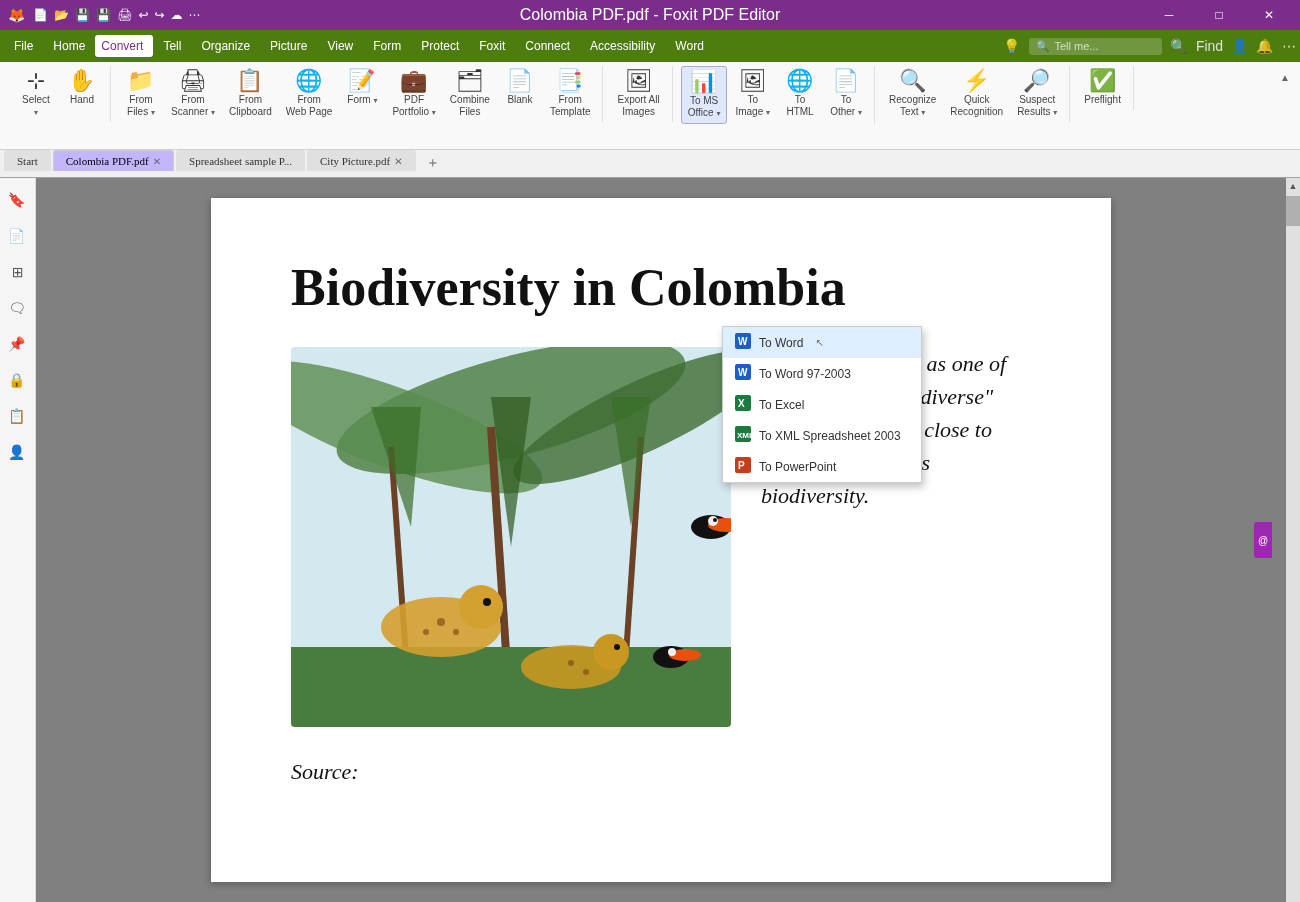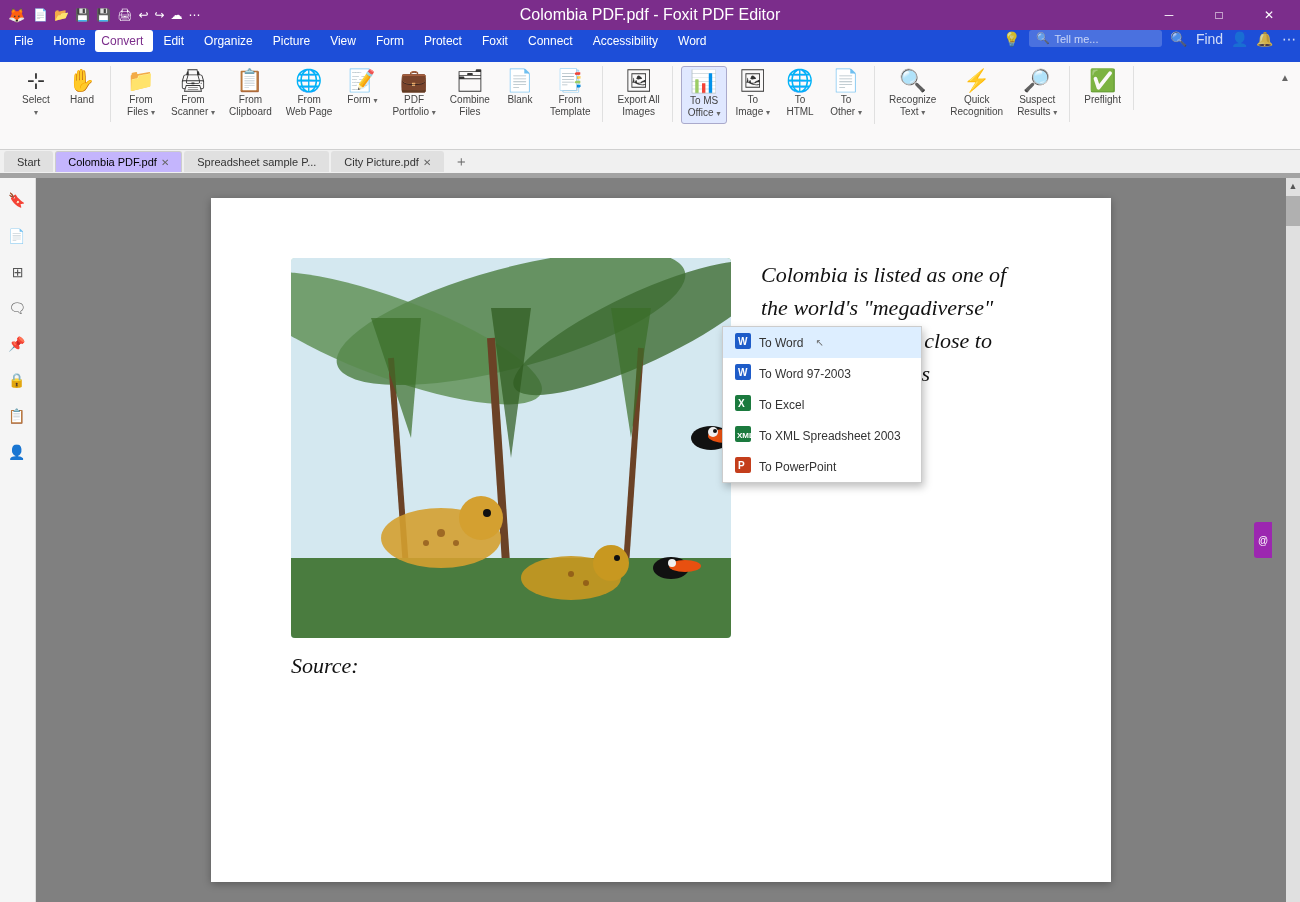--- a/index.html
+++ b/index.html
@@ -15,24 +15,24 @@
       padding: 0 8px;
       color: white;
     }
     .title-bar-left { display: flex; align-items: center; gap: 6px; }
     .title-bar-center { position: absolute; left: 50%; transform: translateX(-50%); font-size: 16px; color: white; }
     .win-controls { display: flex; gap: 4px; }
     .win-btn { width: 46px; height: 30px; display: flex; align-items: center; justify-content: center; cursor: pointer; font-size: 12px; color: white; }
 
     
     .menu-bar {
-      background: #1d4ed8;
+      background: #4d7c0f;
       height: 32px;
       display: flex;
-      align-items: flex-start;
+      align-items: center;
       padding: 0 4px;
       color: white;
     }
     .menu-item {
       padding: 4px 10px;
       cursor: pointer;
       font-size: 12px;
       border-radius: 3px;
       color: white;
     }
@@ -72,25 +72,26 @@
       font-size: 10px;
       color: #333;
     }
     .ribbon-btn-icon { font-size: 22px; line-height: 1; margin-bottom: 2px; }
     .ribbon-btn-label { text-align: center; line-height: 1.2; font-size: 10px; color: #444; }
     .ribbon-btn .arrow { font-size: 8px; color: #666; }
 
     
     .tabs-bar {
       background: #f0f0f0;
-      border-bottom: 5px solid #a3a3a3;
-      display: flex;
-      align-items: center;
+      border-bottom: 1px solid #a3a3a3;
+      display: flex;
+      align-items: flex-start;
       padding: 0 4px;
       height: 28px;
+      font-family: Liberation Serif, serif;
     }
     .tab {
       padding: 4px 12px;
       cursor: pointer;
       font-size: 11px;
       color: #333;
       border: 1px solid transparent;
       border-bottom: none;
       border-radius: 3px 3px 0 0;
       background: #e0e0e0;
@@ -170,21 +171,21 @@
     }
     .page-text {
       font-family: Georgia, serif;
       font-style: italic;
       font-size: 22px;
       line-height: 1.5;
       color: #111;
       flex: 1;
     }
     .page-source {
-      margin-top: 15px;
+      margin-top: 32px;
       font-family: Georgia, serif;
       font-style: italic;
       font-size: 22px;
       color: #111;
     }
 
     
     .right-scrollbar {
       width: 14px;
       background: #e0e0e0;
@@ -292,21 +293,21 @@
     <div class="win-btn">─</div>
     <div class="win-btn">□</div>
     <div class="win-btn close">✕</div>
   </div>
 </div>
 
 <div class="menu-bar">
   <div class="menu-item">File</div>
   <div class="menu-item">Home</div>
   <div class="menu-item active">Convert</div>
-  <div class="menu-item">Edit</div>
+  <div class="menu-item">Tell</div>
   <div class="menu-item">Organize</div>
   <div class="menu-item">Picture</div>
   <div class="menu-item">View</div>
   <div class="menu-item">Form</div>
   <div class="menu-item">Protect</div>
   <div class="menu-item">Foxit</div>
   <div class="menu-item">Connect</div>
   <div class="menu-item">Accessibility</div>
   <div class="menu-item">Word</div>
   <div class="menu-bar-right">
@@ -467,20 +468,21 @@
     <div class="sidebar-icon">⊞</div>
     <div class="sidebar-icon">🗨</div>
     <div class="sidebar-icon">📌</div>
     <div class="sidebar-icon">🔒</div>
     <div class="sidebar-icon">📋</div>
     <div class="sidebar-icon">👤</div>
   </div>
 
   <div class="content-area">
     <div class="page-content">
+      <h1 class="page-title">Biodiversity in Colombia</h1>
       <div class="page-image-row">
 
         <div class="page-image">
           <svg width="440" height="380" viewBox="0 0 440 380" xmlns="http://www.w3.org/2000/svg">
 
             <rect width="440" height="380" fill="#d4e8f0"></rect>
 
             <ellipse cx="220" cy="60" rx="180" ry="50" fill="#4a7c3f" opacity="0.8" transform="rotate(-15, 220, 60)"></ellipse>
             <ellipse cx="100" cy="80" rx="160" ry="40" fill="#5a8c4f" opacity="0.8" transform="rotate(20, 100, 80)"></ellipse>
             <ellipse cx="350" cy="70" rx="140" ry="35" fill="#3d6b32" opacity="0.8" transform="rotate(-25, 350, 70)"></ellipse>

